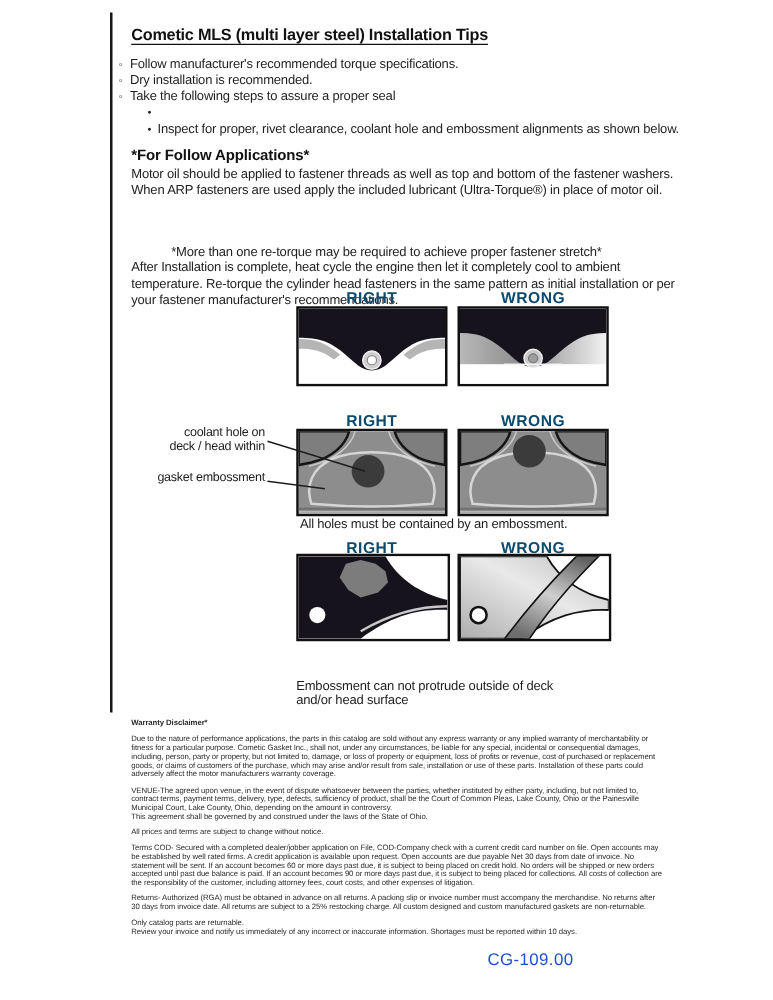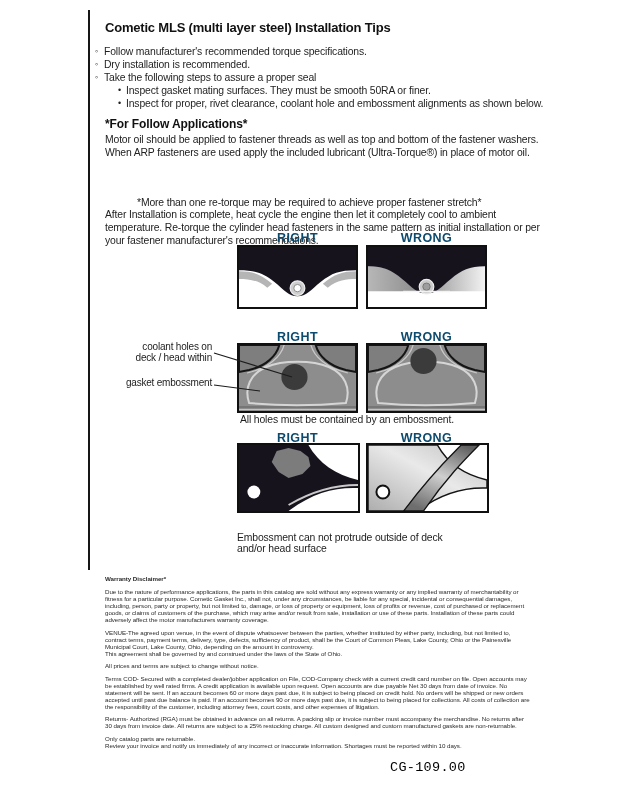--- a/index.html
+++ b/index.html
@@ -4,21 +4,21 @@
 <style>
   html,body{margin:0;padding:0;background:#ffffff;}
   .page{
     position:relative;width:618px;height:800px;background:#ffffff;overflow:hidden;
     font-family:"Liberation Sans", sans-serif;color:#1f1f1f;
   }
   .abs{position:absolute;}
   .rule-left{left:88px;top:10px;width:1.5px;height:560px;background:#171717;}
   .title{
     left:105px;top:20px;font-size:13px;font-weight:bold;letter-spacing:-0.2px;
-    text-underline-offset:3px;color:#111;white-space:nowrap;text-align:right;
+    text-decoration:underline;text-underline-offset:3px;color:#111;white-space:nowrap;text-align:right;
   }
   .bullets{left:95px;top:45px;width:450px;font-size:10.4px;letter-spacing:-0.15px;line-height:13px;}
   .b-row{display:flex;align-items:flex-start;}
   .b-row .mk{width:9px;flex:0 0 9px;font-size:9px;line-height:13px;color:#222;}
   .b-row.sub{padding-left:23px;}
   .b-row.sub .mk{width:8px;flex:0 0 8px;}
   .h2{left:105px;top:117px;font-size:12px;font-weight:bold;letter-spacing:-0.1px;color:#111;white-space:nowrap;}
   .body-par{left:105px;width:437px;font-size:10.4px;letter-spacing:-0.15px;line-height:13.2px;color:#222;}
   .p1{top:133px;} .p2{top:164px;margin-top:44px;} .p3{top:196px;margin-left:32px;}
   .rw-label{font-size:12.5px;font-weight:bold;letter-spacing:0.4px;color:#0c4a6e;text-align:center;width:121px;}
@@ -26,21 +26,21 @@
   .fig svg{display:block;width:100%;height:100%;}
   .fig1{width:121px;height:64px;}
   .fig2{width:121px;height:70px;}
   .fig3{width:123px;height:70px;}
   .col-l{left:237px;} .col-r{left:366px;}
   .cap{font-size:10.4px;letter-spacing:-0.15px;color:#1d1d1d;white-space:nowrap;}
   .ann{font-size:10px;letter-spacing:-0.2px;color:#1d1d1d;text-align:right;line-height:10.5px;white-space:nowrap;}
   .disc{left:105px;top:575px;width:426px;font-size:6.2px;line-height:7px;letter-spacing:-0.05px;color:#2a2a2a;}
   .disc .dh{font-weight:bold;margin:0 0 6px 0;}
   .disc p{margin:0 0 5.5px 0;white-space:pre-line;}
-  .code{left:390px;top:760px;font-size:13.5px;letter-spacing:0.3px;color:#000000;white-space:nowrap;font-family:Liberation Mono, monospace;}
+  .code{left:390px;top:760px;font-size:13.5px;letter-spacing:0.3px;color:#1d4ed8;white-space:nowrap;}
 </style>
 </head>
 <body>
 
 <div class="page">
 
   <div class="abs rule-left"></div>
 
   <div class="abs title">Cometic MLS (multi layer steel) Installation Tips</div>
 
@@ -52,21 +52,20 @@
     <div class="b-row">
       <span class="mk">◦</span>
       <span>Dry installation is recommended.</span>
     </div>
     <div class="b-row">
       <span class="mk">◦</span>
       <span>Take the following steps to assure a proper seal</span>
     </div>
     <div class="b-row sub">
       <span class="mk">•</span>
-      <span>Inspect gasket mating surfaces.  They must be smooth 50RA or finer.</span>
     </div>
     <div class="b-row sub">
       <span class="mk">•</span>
       <span>Inspect for proper, rivet clearance, coolant hole and embossment alignments as shown below.</span>
     </div>
   </div>
 
   <div class="abs h2">*For Follow Applications*</div>
   <div class="abs body-par p1">Motor oil should be applied to fastener threads as well as top and bottom of the fastener washers. When ARP fasteners are used apply the included lubricant (Ultra-Torque®) in place of motor oil.</div>
   <div class="abs body-par p2">After Installation is complete, heat cycle the engine then let it completely cool to ambient temperature. Re-torque the cylinder head fasteners in the same pattern as initial installation or per your fastener manufacturer's recommendations.</div>
@@ -101,21 +100,21 @@
       <circle cx="60" cy="41" r="7.5" fill="#c9c9c9" stroke="#eeeeee" stroke-width="1.2"></circle>
       <circle cx="60" cy="41" r="3.8" fill="#9d9d9d" stroke="#6a6a6a" stroke-width="0.8"></circle>
       <line x1="36" y1="46" x2="84" y2="46" stroke="#f2f2f2" stroke-width="1.6"></line>
     </svg>
   </div>
 
   <div class="abs rw-label col-l" style="top:330px;">RIGHT</div>
   <div class="abs rw-label col-r" style="top:330px;">WRONG</div>
 
   <div class="abs ann" style="left:108px;top:342px;width:104px;">
-    <div>coolant holes on</div>
+    <div>coolant hole on</div>
     <div>deck / head within</div>
   </div>
   <div class="abs ann" style="left:108px;top:378px;width:104px;">gasket embossment</div>
 
   <div class="abs fig fig2 col-l" style="top:343px;">
     <svg viewBox="0 0 116 66" preserveAspectRatio="none" aria-hidden="true">
       <rect x="0" y="0" width="116" height="66" fill="#8d8d8d"></rect>
       <path d="M45,-1 C42,12 29,23 8,28" stroke="#cacaca" stroke-width="1.2" fill="none"></path>
       <path d="M71,-1 C74,12 87,23 108,28" stroke="#cacaca" stroke-width="1.2" fill="none"></path>
       <path d="M0,0 H40 C37,11 27,21 10,25 L0,27 Z" fill="#7e7e7e" stroke="#151515" stroke-width="2"></path>
@@ -172,21 +171,21 @@
             <stop offset="0.5" stop-color="#cfcfcf"></stop>
             <stop offset="1" stop-color="#6e6e6e"></stop>
         </linearGradient>
       </defs>
       <rect x="0" y="0" width="120" height="66" fill="#ffffff"></rect>
       <path d="M0,0 H70 C80,18 98,30 120,35 V43 C96,42 74,48 50,66 L0,66 Z" fill="url(#g3)" stroke="#141414" stroke-width="1.5"></path>
       <path d="M94,0 L112,0 C98,14 78,34 56,66 L36,66 C63,30 82,12 94,0 Z" fill="url(#g4)" stroke="#121212" stroke-width="1.3"></path>
       <circle cx="15" cy="47" r="6.5" fill="#ffffff" stroke="#121212" stroke-width="2"></circle>
     </svg>
   </div>
-  <div class="abs cap" style="left:237px;top:532px;">
+  <div class="abs cap" style="left:237px;top:544px;">
     <div>Embossment can not protrude outside of deck</div>
     <div>and/or head surface</div>
   </div>
 
   <div class="abs disc">
     <p class="dh">Warranty Disclaimer*</p>
     <p>Due to the nature of performance applications, the parts in this catalog are sold without any express warranty or any implied warranty of merchantability or fitness for a particular purpose.  Cometic Gasket Inc., shall not, under any circumstances, be liable for any special, incidental or consequential damages, including, person, party or property, but not limited to, damage, or loss of property or equipment, loss of profits or revenue, cost of purchased or replacement goods, or claims of customers of the purchase, which may arise and/or result from sale, installation or use of these parts.  Installation of these parts could adversely affect the motor manufacturers warranty coverage.</p>
     <p>VENUE-The agreed upon venue, in the event of dispute whatsoever between the parties, whether instituted by either party, including, but not limited to, contract terms, payment terms, delivery, type, defects, sufficiency of product, shall be the Court of Common Pleas, Lake County, Ohio or the Painesville Municipal Court, Lake County, Ohio, depending on the amount in controversy.
 This agreement shall be governed by and construed under the laws of the State of Ohio.</p>
     <p>All prices and terms are subject to change without notice.</p>

